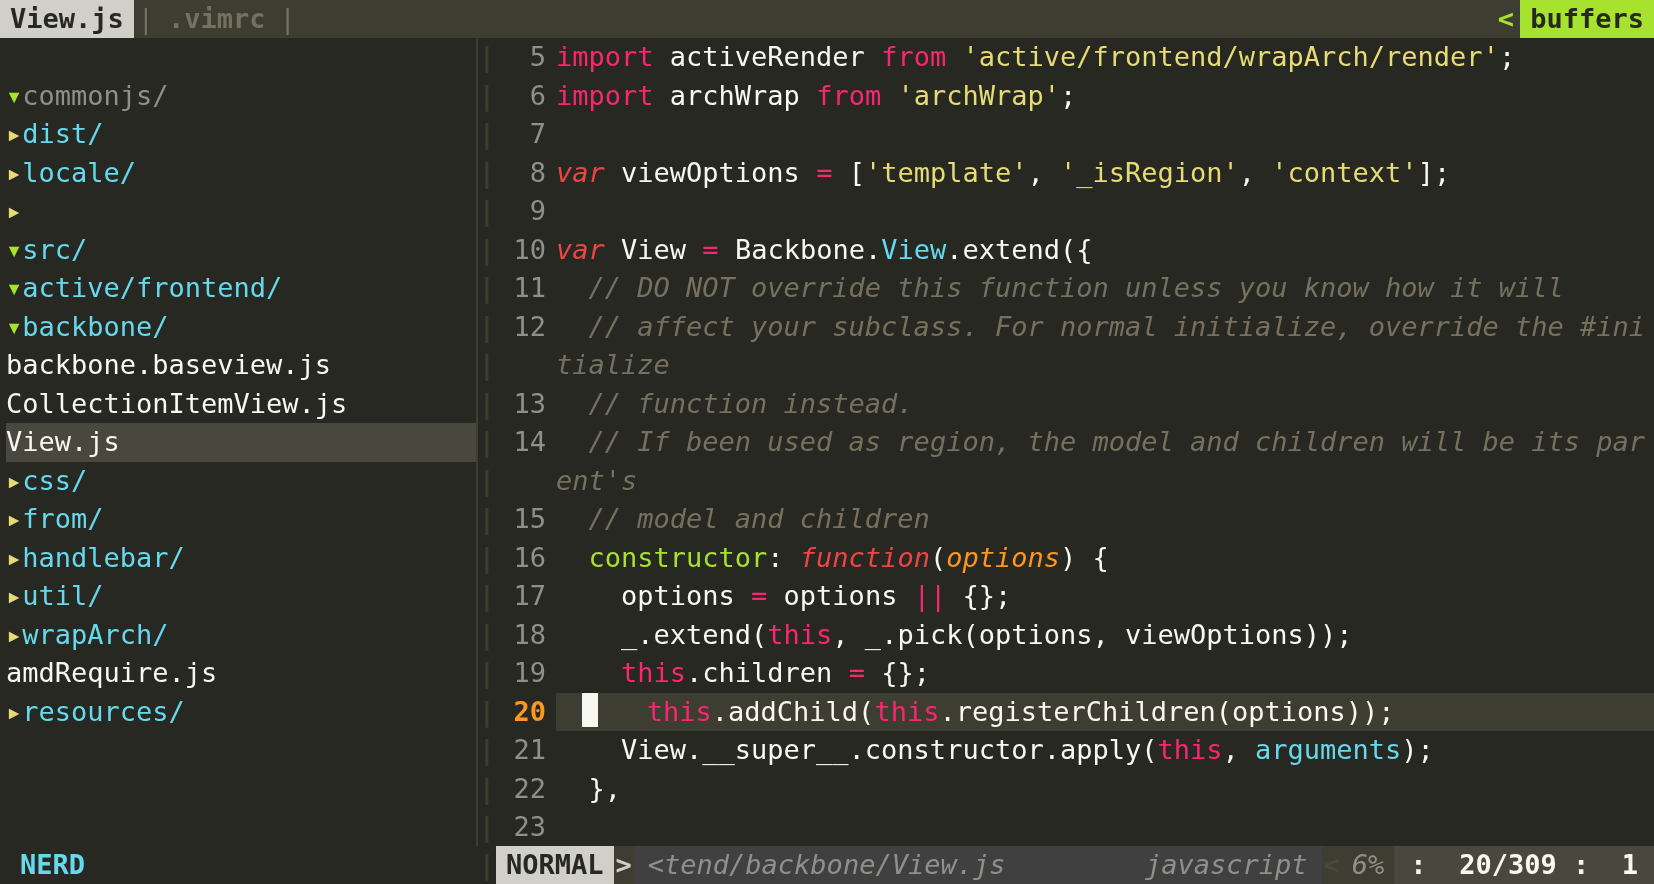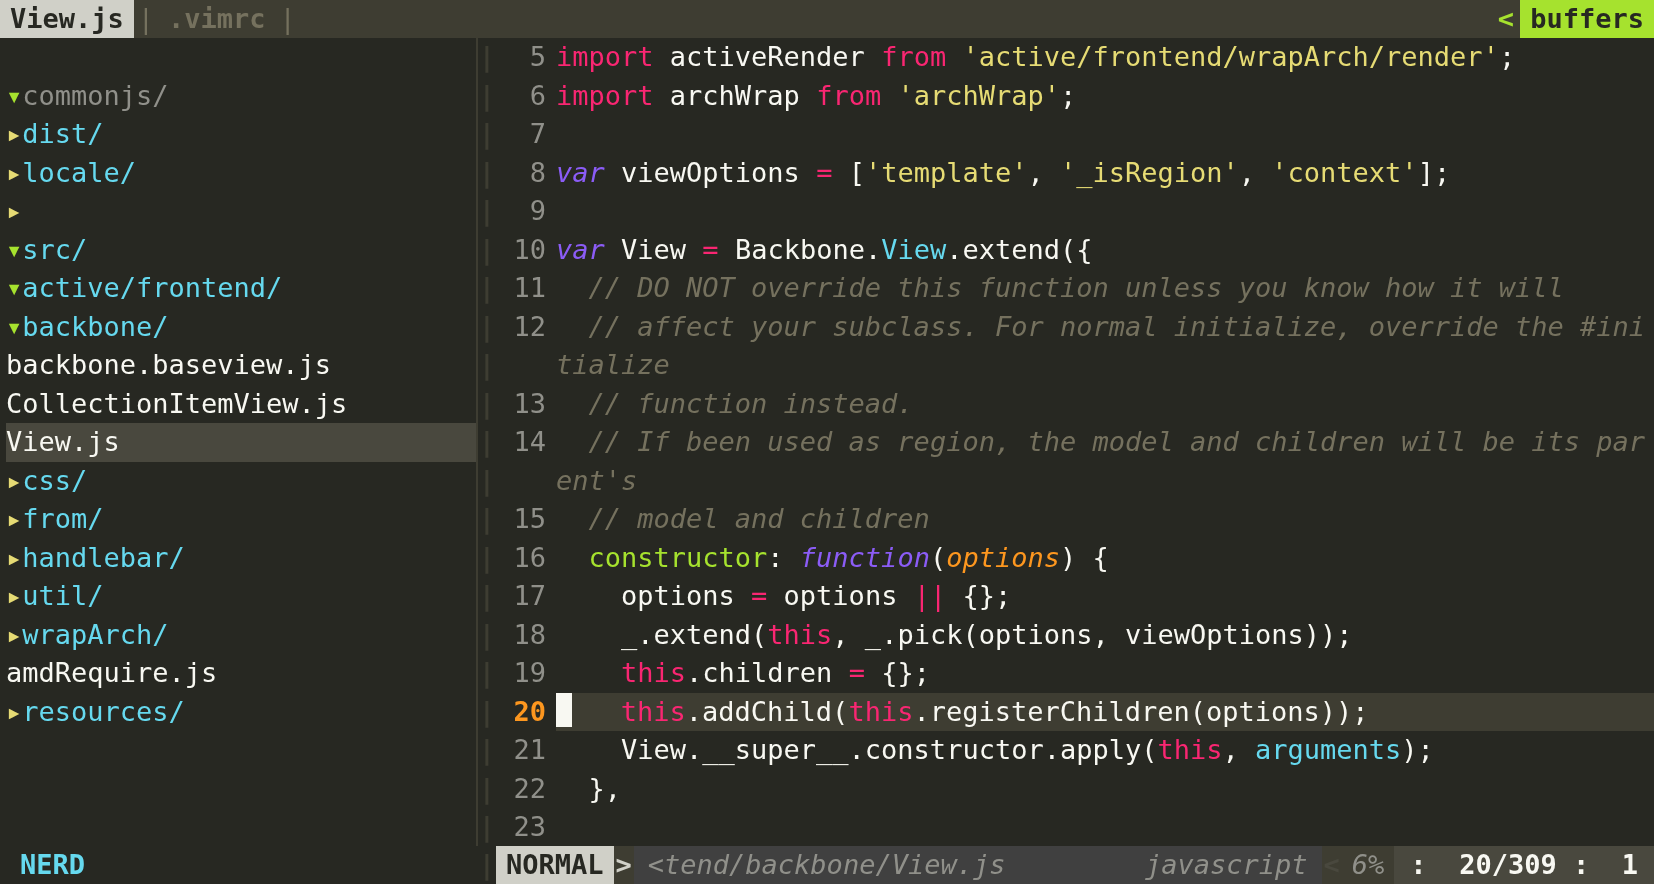--- a/index.html
+++ b/index.html
@@ -82,39 +82,39 @@
     color: #90908a;
   }
   .gutter .ln { height: 38.5px; }
   .gutter .ln.current { color: #fd971f; font-weight: bold; }
   .code {
     flex: 1;
     white-space: pre;
     overflow: hidden;
   }
   .code .line { height: 38.5px; }
-  .code .line.current { background: #3e3d32; }
+  .code .line.current { background: #3e3d32; padding-left: 26px; }
   .cursor-block {
     display:inline-block; width:16px; height:34px; background:#f8f8f2;
     vertical-align: -6px;
   }
   
   .tree { padding-left: 6px; }
   .tree-row { height: 38.5px; display:flex; align-items:center; white-space:pre; cursor:pointer;}
   .tree-row.selected { background:#49483e; }
   .root-path { color:#f92672; }
   .expander { color:#a6e22e; }
   .expander.closed { color:#e6db74; }
   .folder { color:#66d9ef; }
   .folder-gray { color:#90908a; }
   .file { color:#f8f8f2; }
   .file-mod { color:#e6db74; }
   
   .kw  { color:#f92672; }
-  .kw2 { color:#8b5cf6; font-style:italic;margin-top:22px; }
+  .kw2 { color:#ef4444; font-style:italic;margin-top:22px; }
   .fn  { color:#a6e22e; }
   .str { color:#e6db74; }
   .op  { color:#f92672; }
   .ident{ color:#f8f8f2; }
   .type { color:#66d9ef; }
   .param{ color:#fd971f; font-style:italic; }
   .cmt { color:#75715e; font-style:italic; }
   .pink{ color:#f92672; }
   .cyan{ color:#66d9ef; }
   

